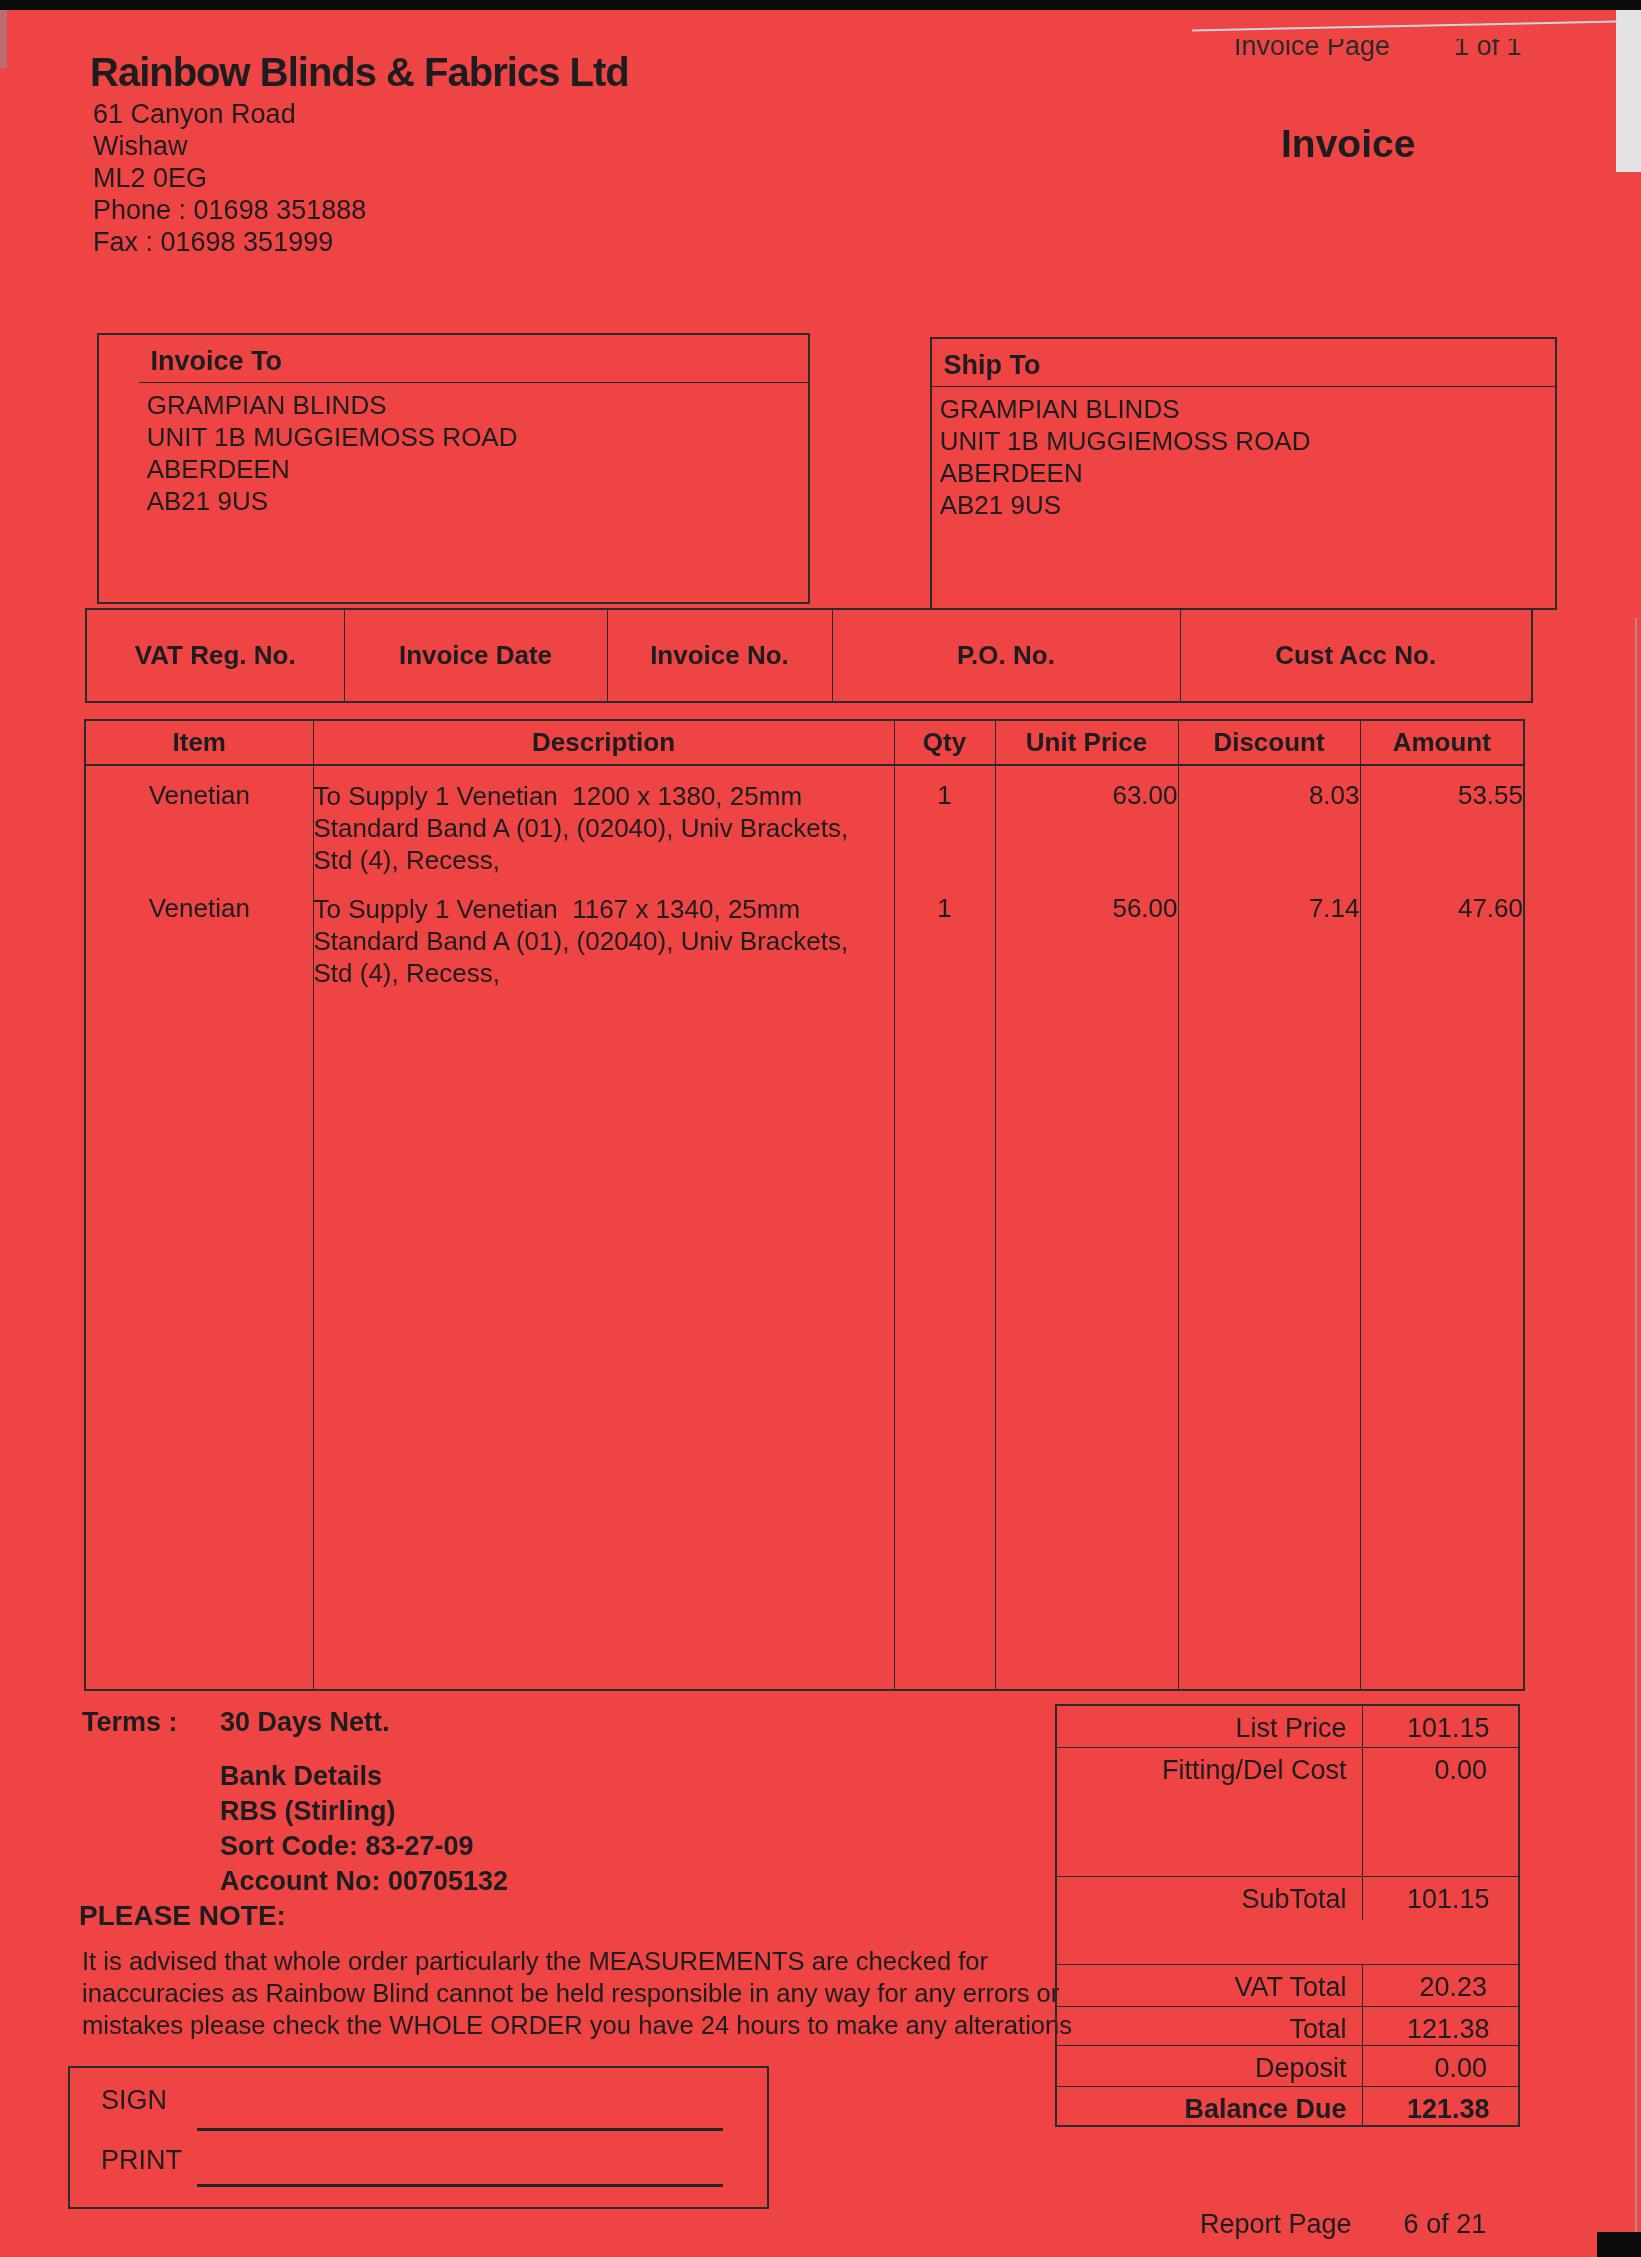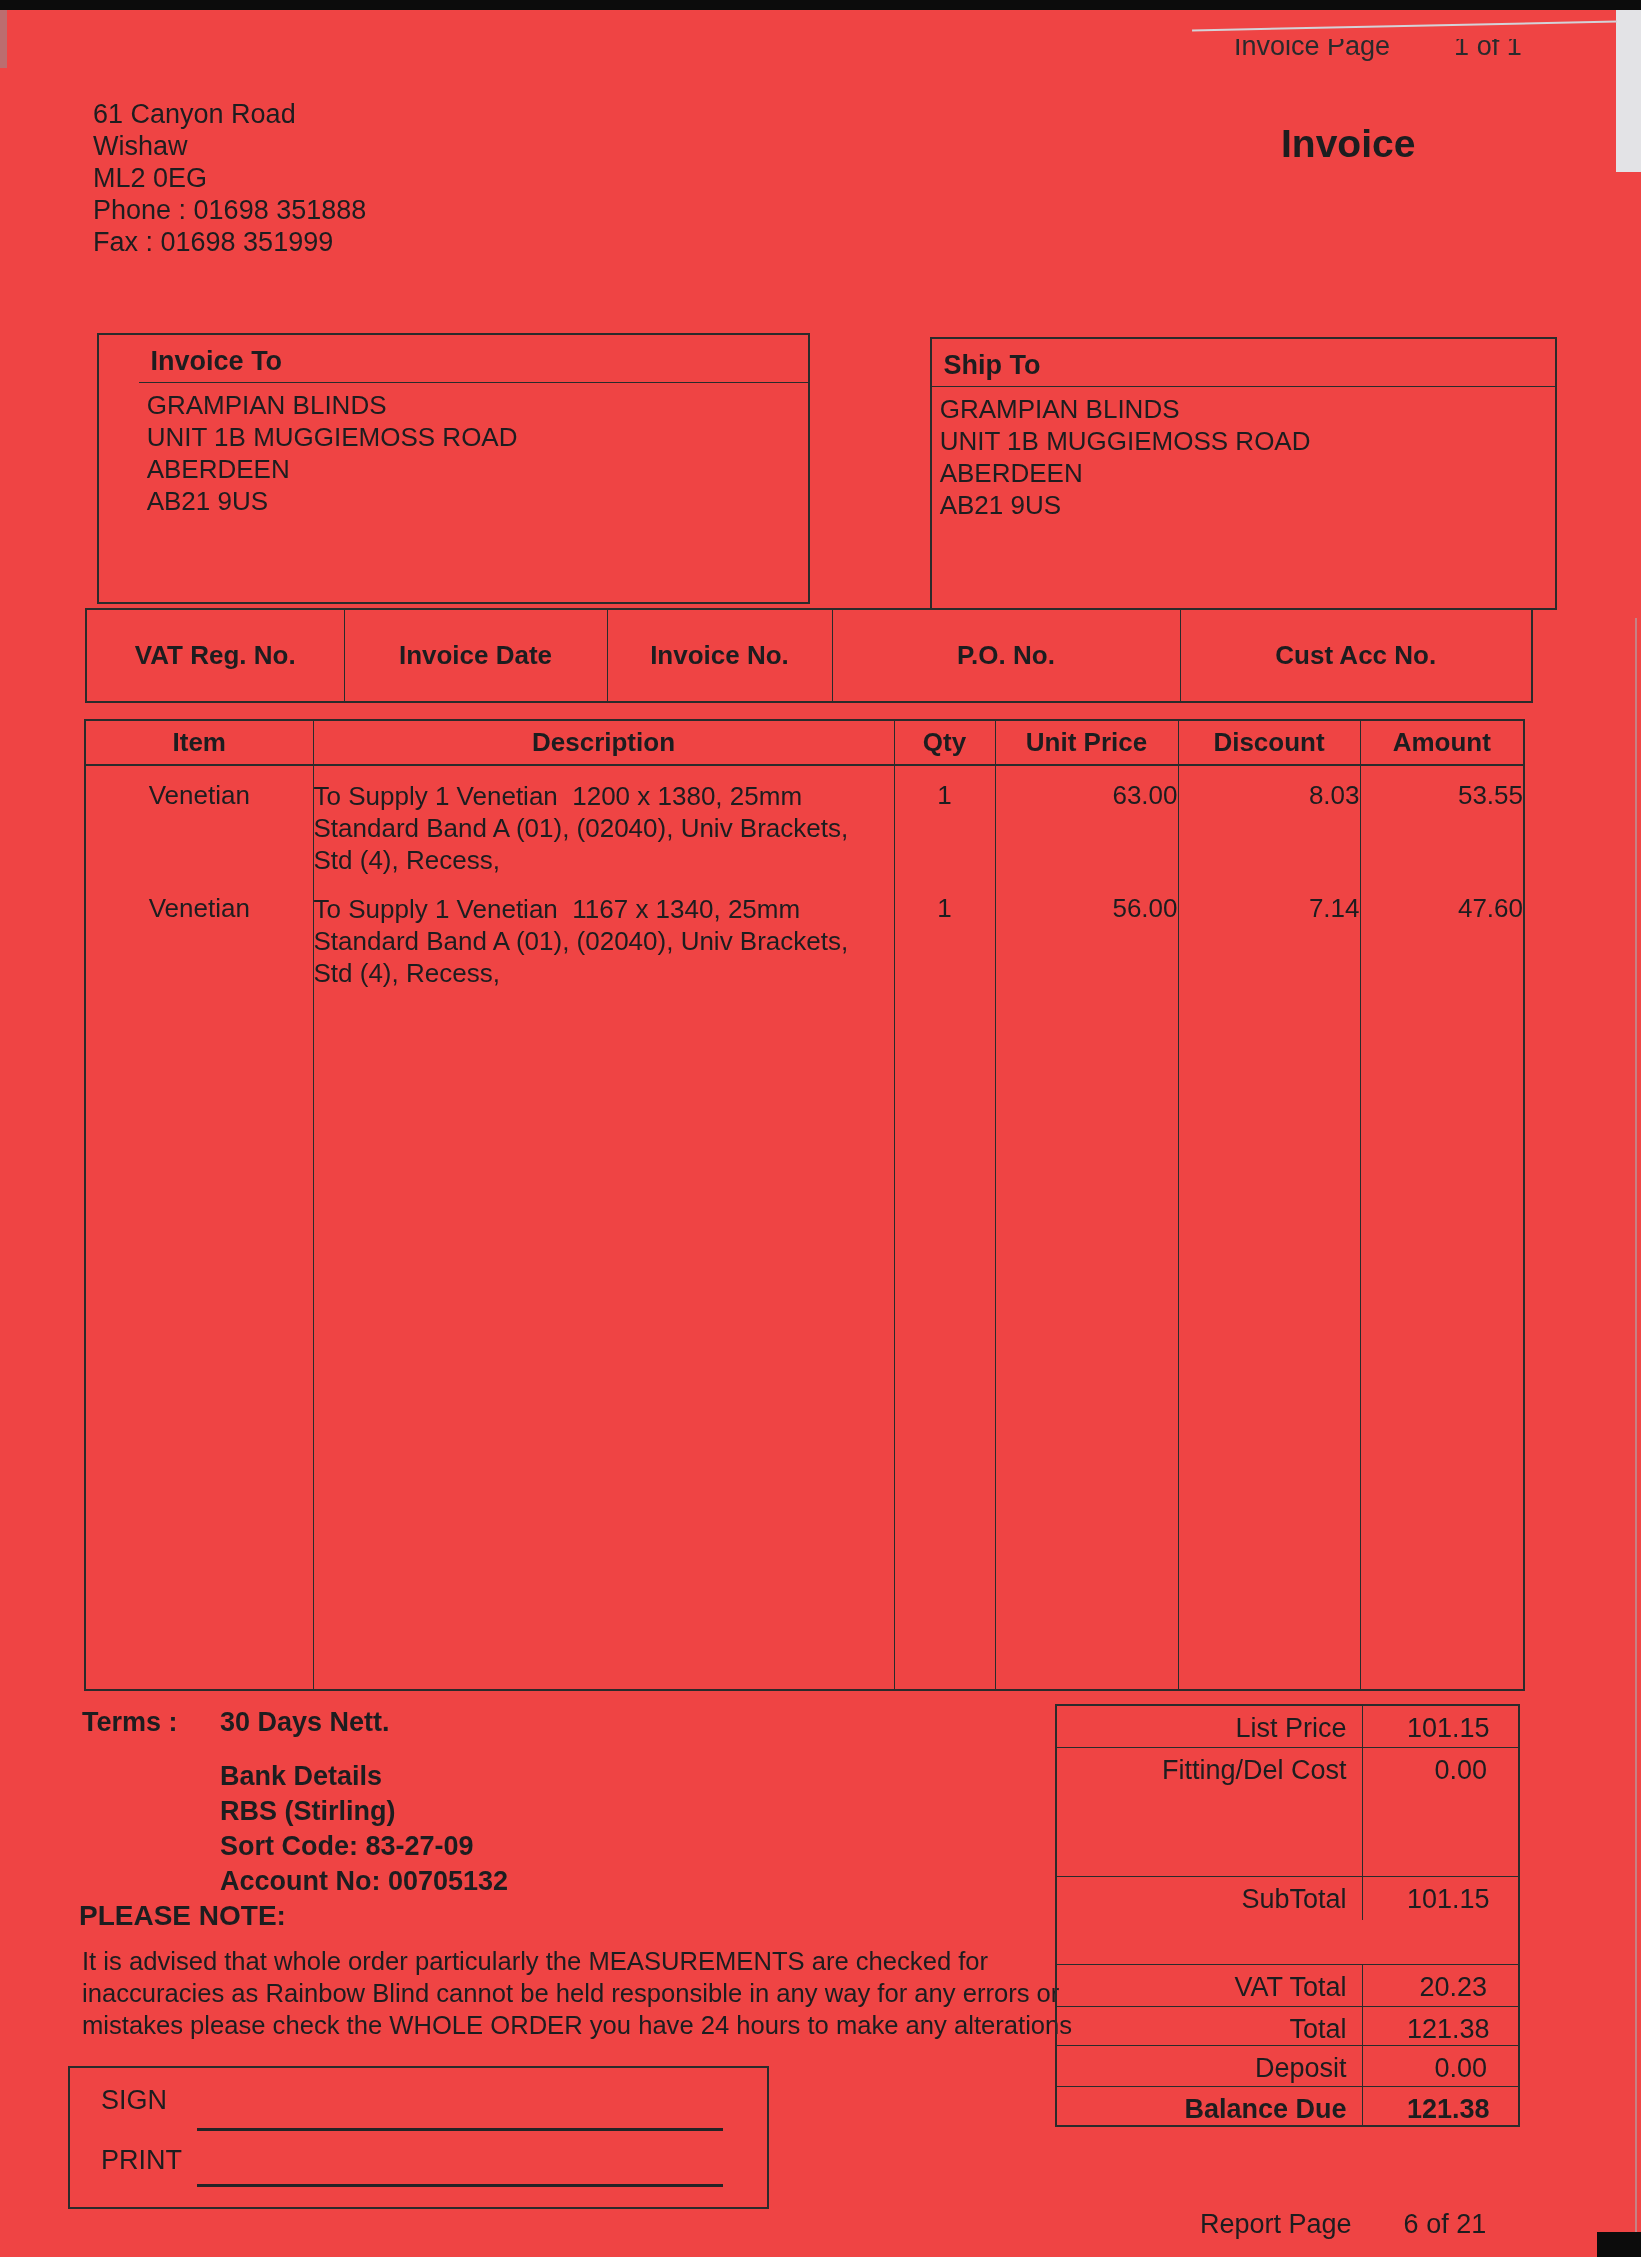--- a/index.html
+++ b/index.html
@@ -93,20 +93,21 @@
   <div class="abs scan-top-edge"></div>
   <div class="abs scan-right-edge"></div>
   <div class="abs scan-corner"></div>
 
   <div class="abs clip-head">
     <div class="inner">
       <span>Invoice Page</span><span class="gap"></span><span>1 of 1</span>
     </div>
   </div>
 
+  <div class="abs company-name">Rainbow Blinds &amp; Fabrics Ltd</div>
   <div class="abs company-address">
     <div>61 Canyon Road</div>
     <div>Wishaw</div>
     <div>ML2 0EG</div>
     <div>Phone : 01698 351888</div>
     <div>Fax : 01698 351999</div>
   </div>
 
   <div class="abs invoice-title">Invoice</div>
 

